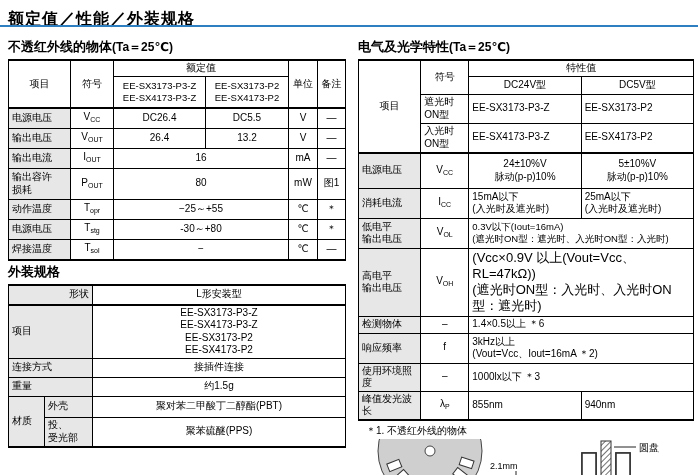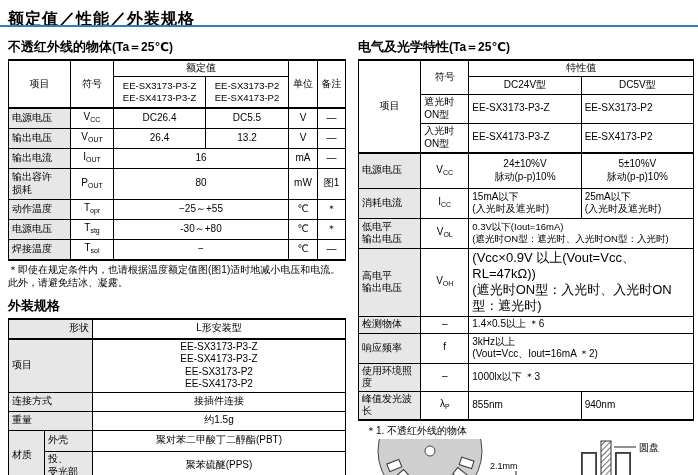--- a/index.html
+++ b/index.html
@@ -115,21 +115,20 @@
     <tr>
       <td class="item" style="height:17px">焊接温度</td>
       <td class="c"><span>T</span><span class="sub">sol</span></td>
       <td class="c" colspan="2">−</td>
       <td class="c">℃</td>
       <td class="c">—</td>
     </tr>
   </tbody>
     </table>
 
-  <div class="footnote">＊即使在规定条件内，也请根据温度额定值图(图1)适时地减小电压和电流。此外，请避免结冰、凝露。</div>
 
   <h2 class="section">外装规格</h2>
 
   <table>
     <colgroup>
         <col style="width:36px">
         <col style="width:48px">
         <col style="width:253px">
       </colgroup>
     <tbody>

